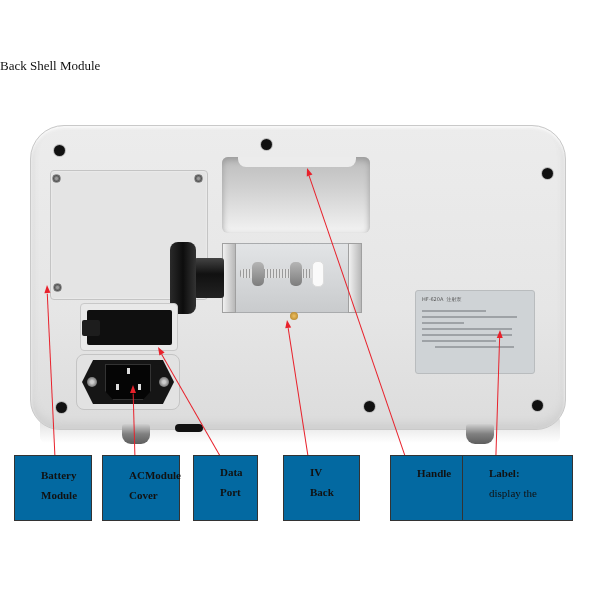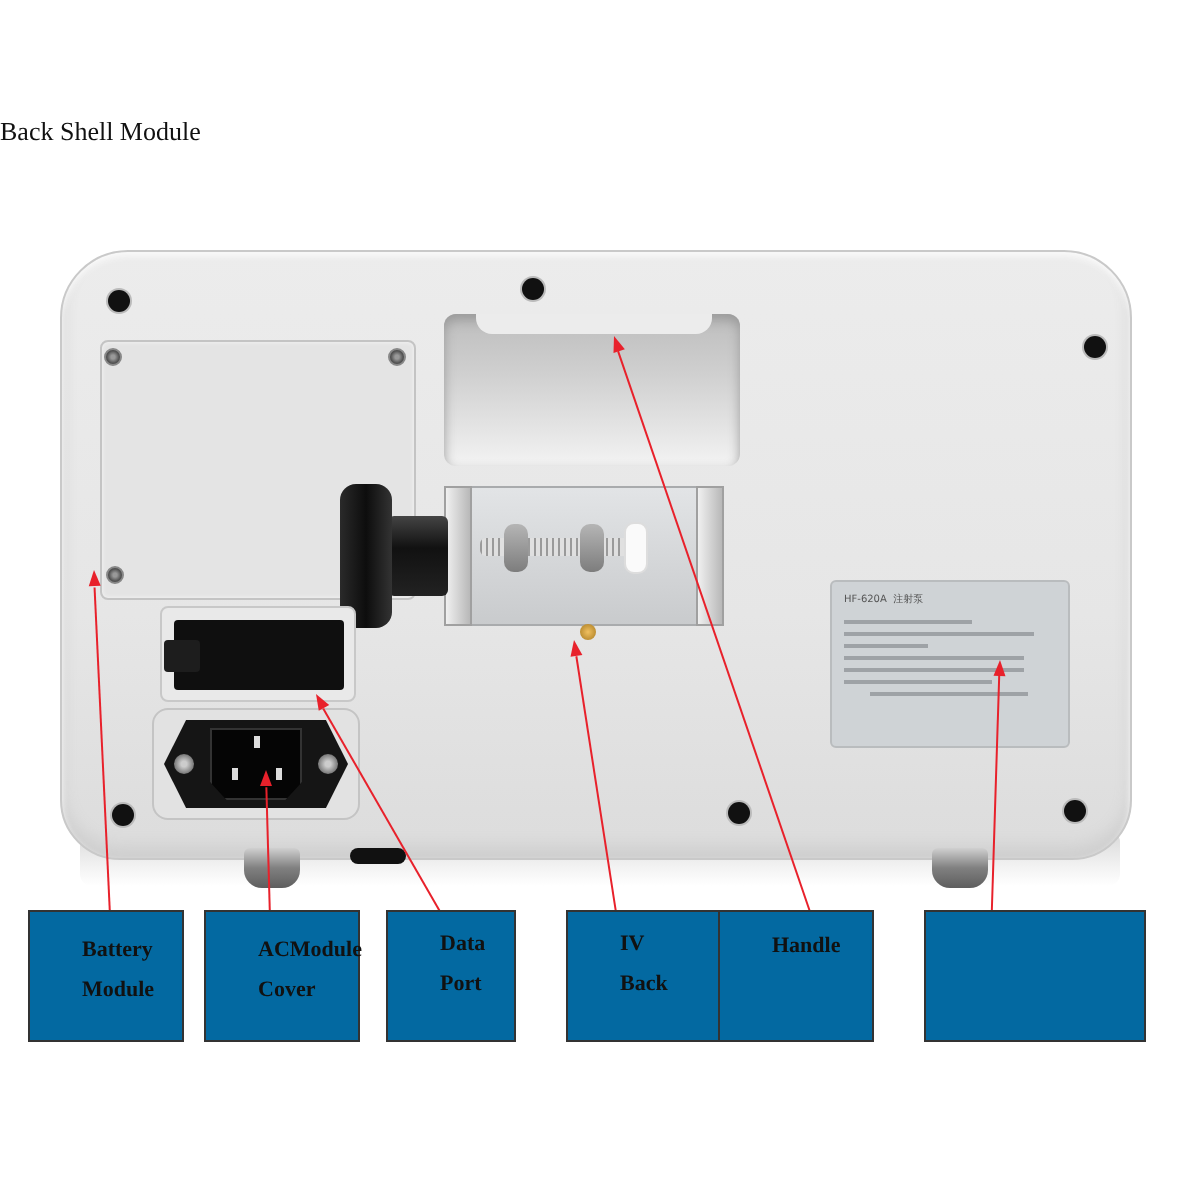--- a/index.html
+++ b/index.html
@@ -255,18 +255,19 @@
 </div>
 
 <div class="callout" style="left:193px;width:65px;padding-top:6px;">
   <div><b>Data Port</b></div>
 </div>
 
 <div class="callout" style="left:283px;width:77px;padding-top:6px;">
   <div><b>IV Back</b></div>
 </div>
 
-<div class="callout" style="left:359px;width:78px;padding-top:7px;">
+<div class="callout" style="left:390px;width:78px;padding-top:7px;">
   <div><b>Handle</b></div>
 </div>
 
 <div class="callout" style="left:462px;width:111px;padding-top:7px;">
+  <div><b>Label:</b><span> display the</span></div>
 </div>
 
 </body></html>

